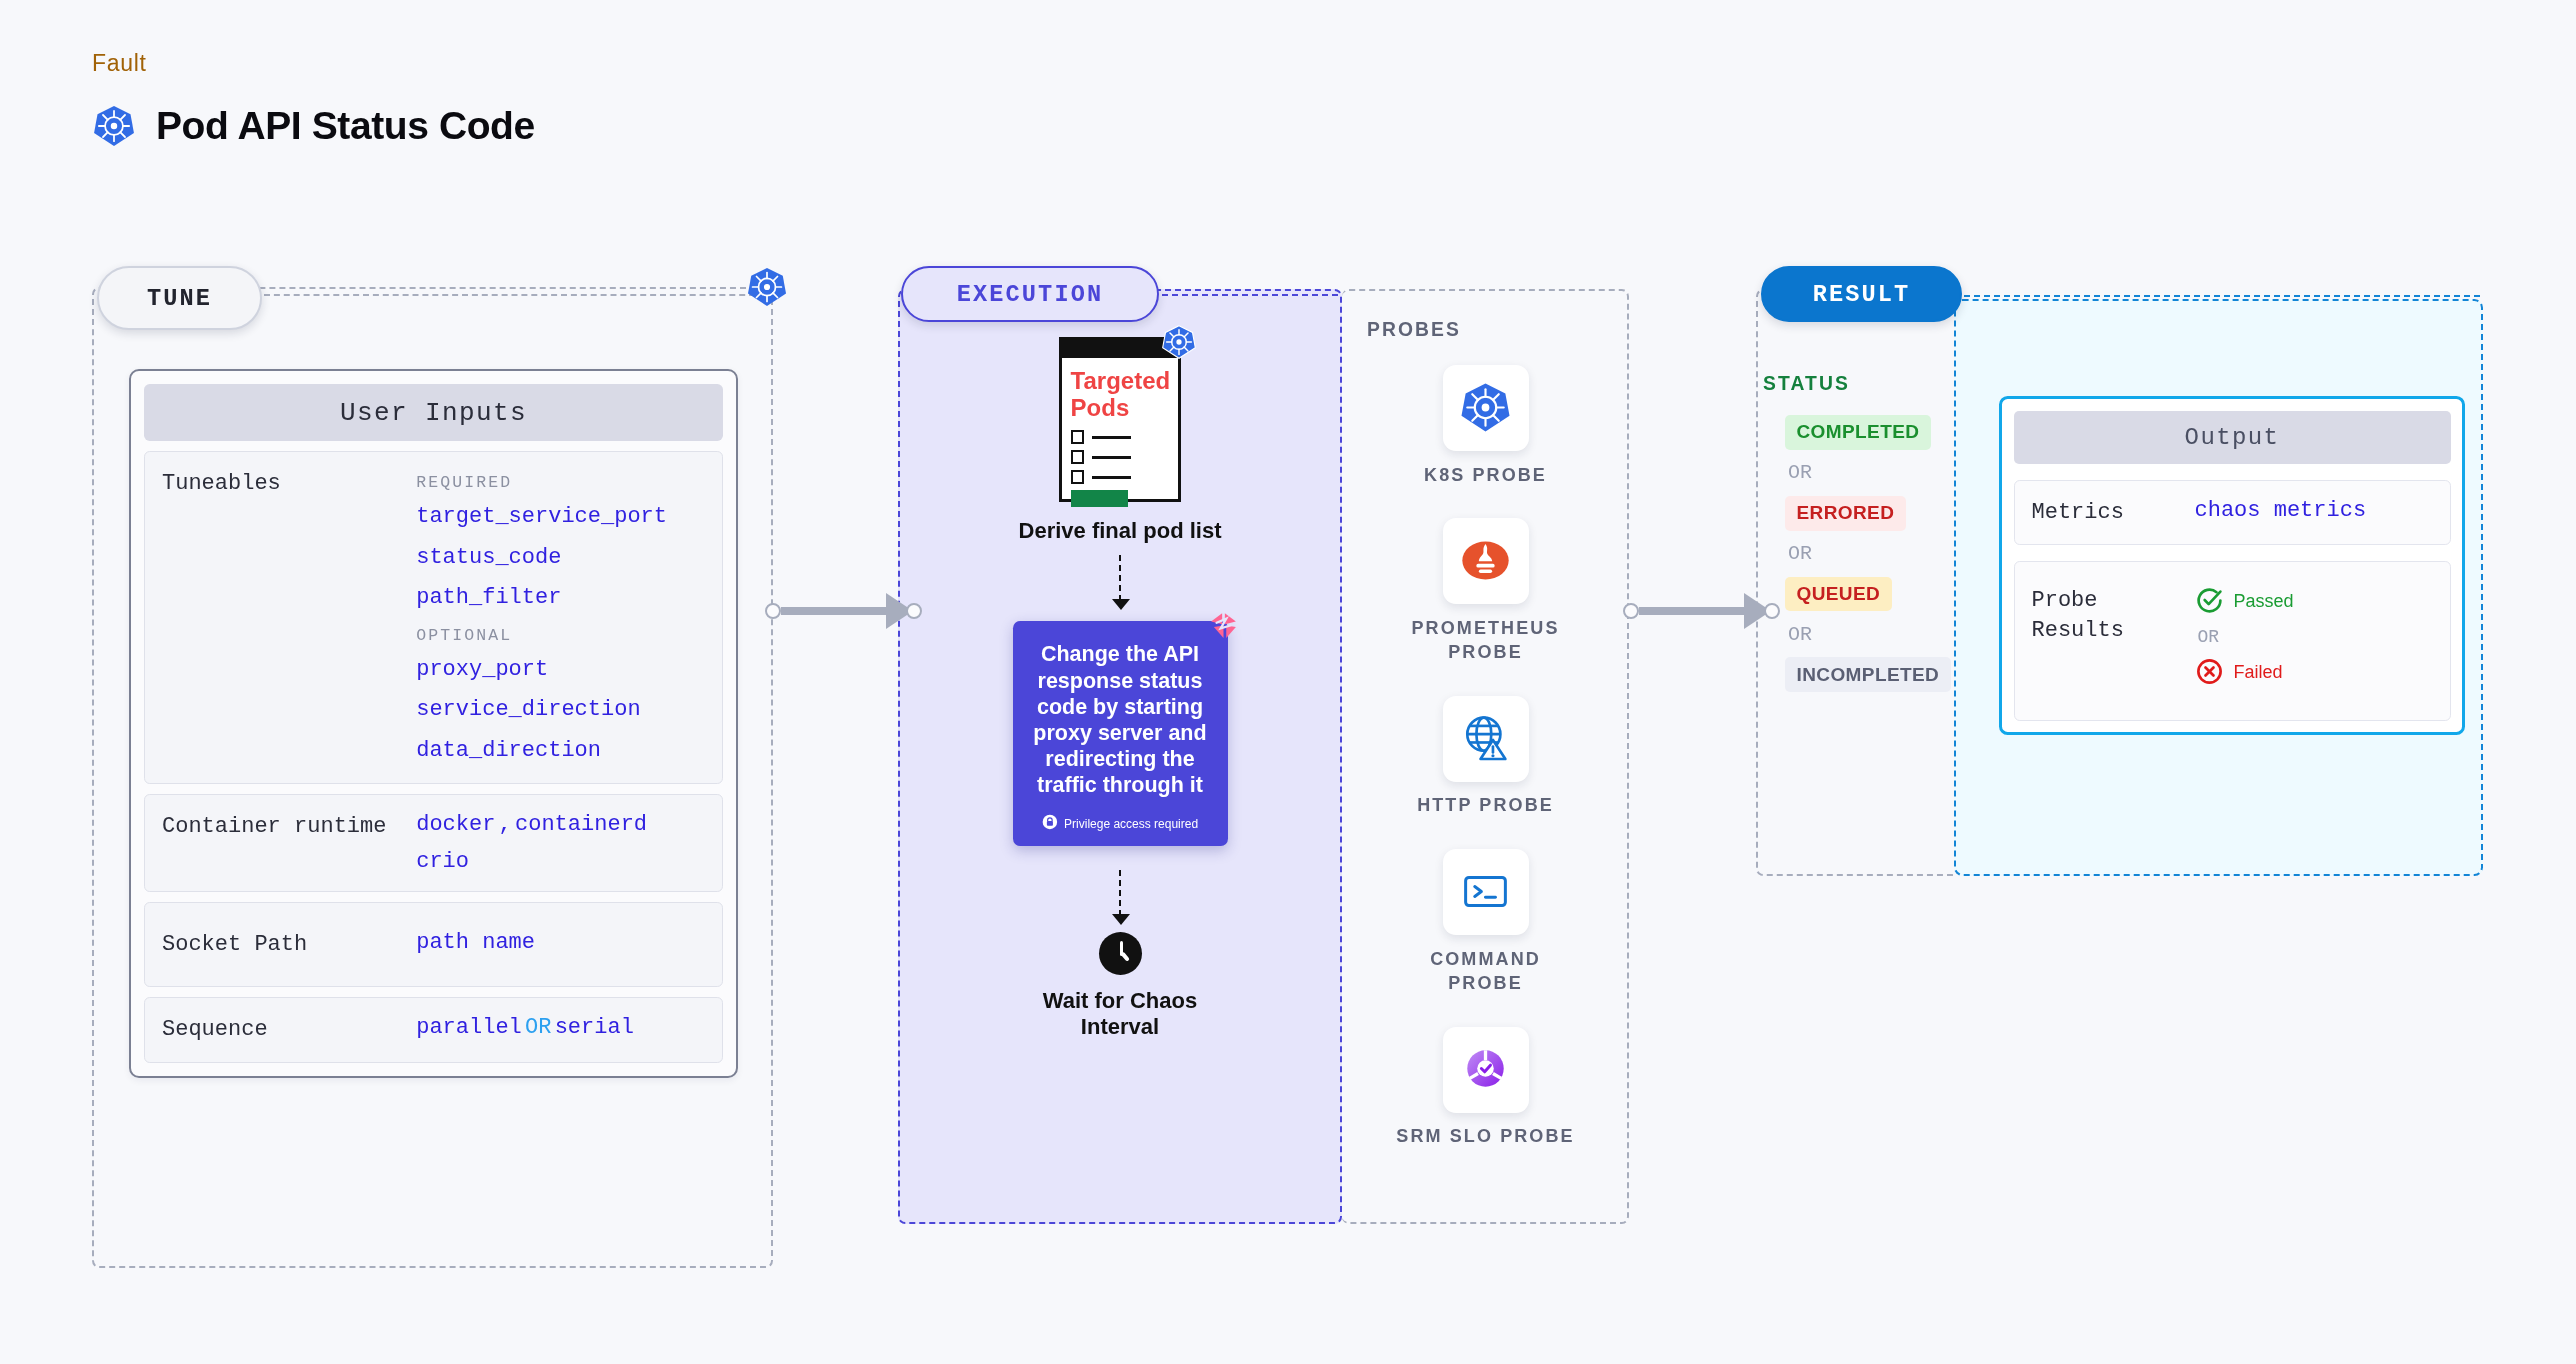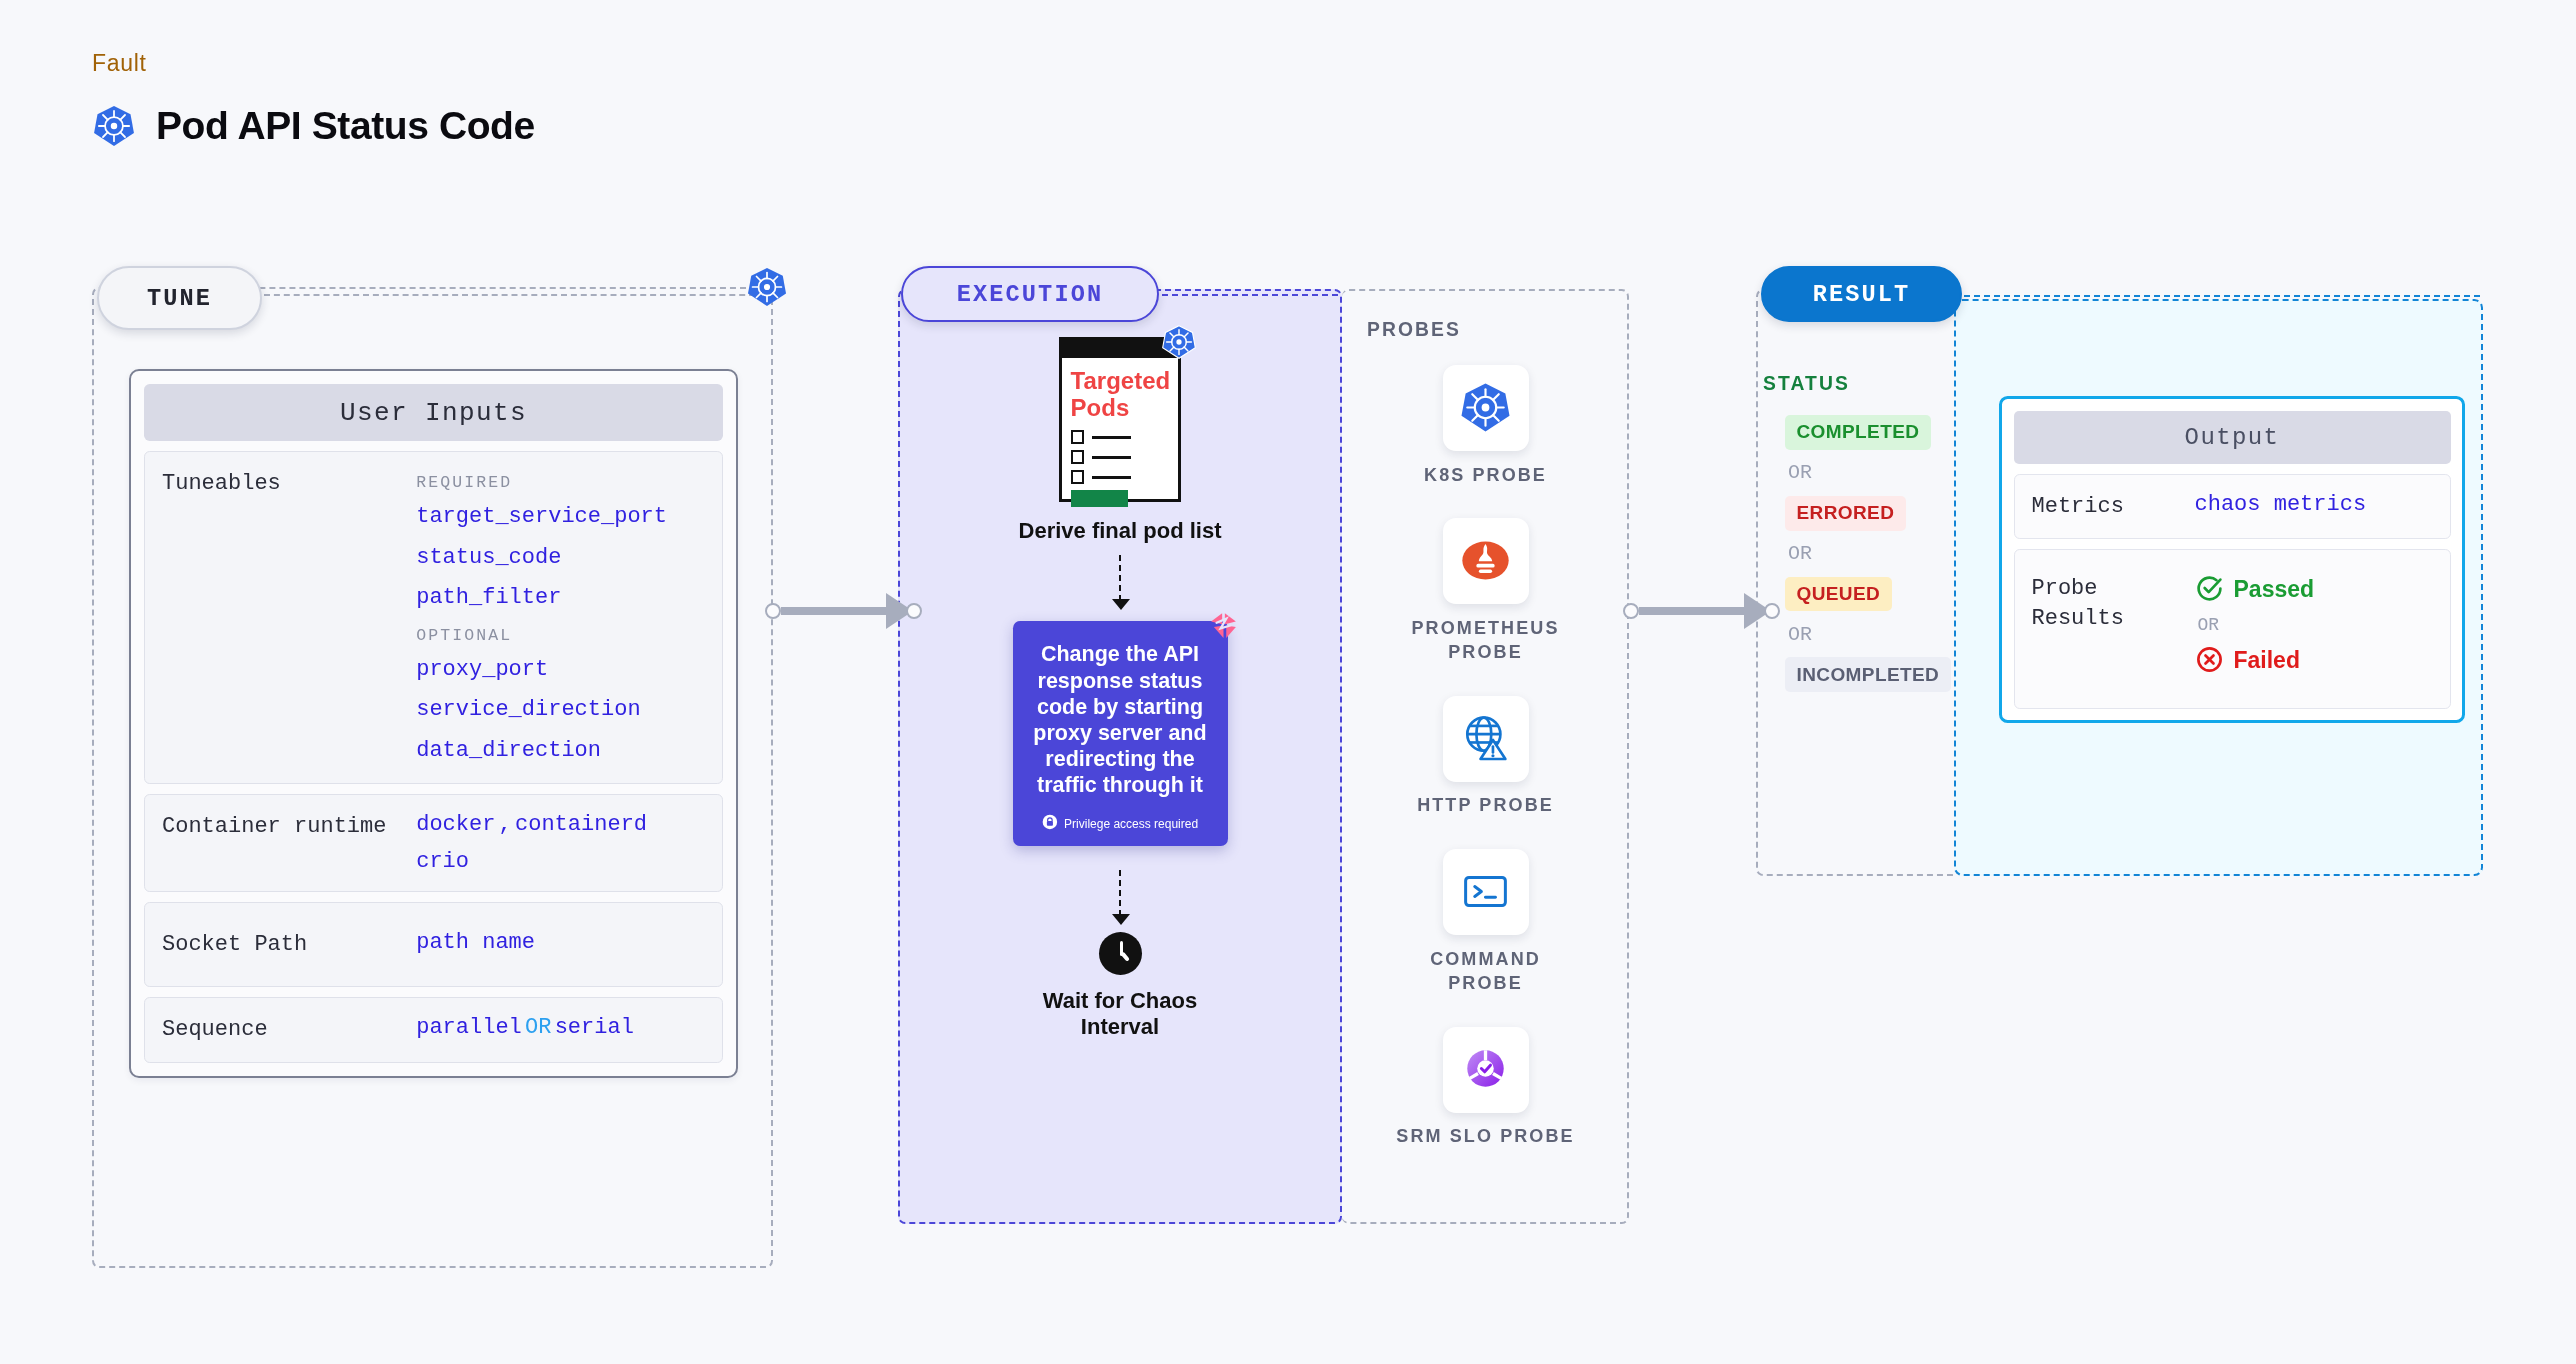--- a/index.html
+++ b/index.html
@@ -167,29 +167,29 @@
     background: #ffffff; border: 3.6px solid #11a7ea; border-radius: 8.6px;
     padding: 11.5px;
   }
   #output-header {
     background: #d9dae6; border-radius: 5px; height: 53px;
     display: flex; align-items: center; justify-content: center;
     font-family: "Liberation Mono", monospace; font-size: 24px;
     color: #4a4f63; letter-spacing: 1.4px;
   }
   .out-row {
-    margin-top: 10px; background: #fbfbfd; border: 1.4px solid #e3e5ee;
+    margin-top: 16px; background: #fbfbfd; border: 1.4px solid #e3e5ee;
     border-radius: 5.7px; padding: 17px; display: flex; gap: 13px; align-items: flex-start;
   }
   .out-label {
     font-family: "Liberation Mono", monospace; font-size: 22px; color: #2b2d3a;
     width: 150px; flex: none; line-height: 1.35;
   }
   .res-line { display: flex; align-items: center; gap: 10px; }
-  .res-text { font-size: 23px; font-weight: 700; }
+  .res-text { font-size: 18px; font-weight: 400; }
   .res-or { font-family: "Liberation Mono", monospace; font-size: 18px; color: #9aa0b2; margin: 10px 0 10px 2.9px; }
 
   
   .connector { position: absolute; display: flex; align-items: center; }
   .conn-dot {
     width: 15.8px; height: 15.8px; border-radius: 50%;
     background: #fbfbfd; border: 2.9px solid #a7adbd;
   }
   .conn-line { height: 7.2px; background: #a7adbd; }
   .conn-arrow {

